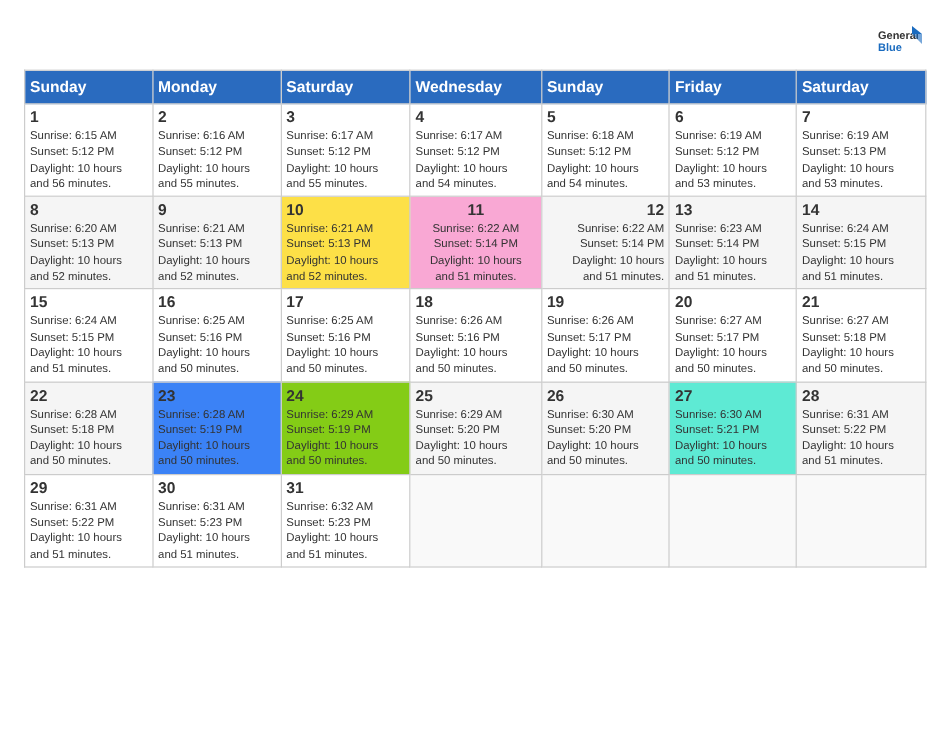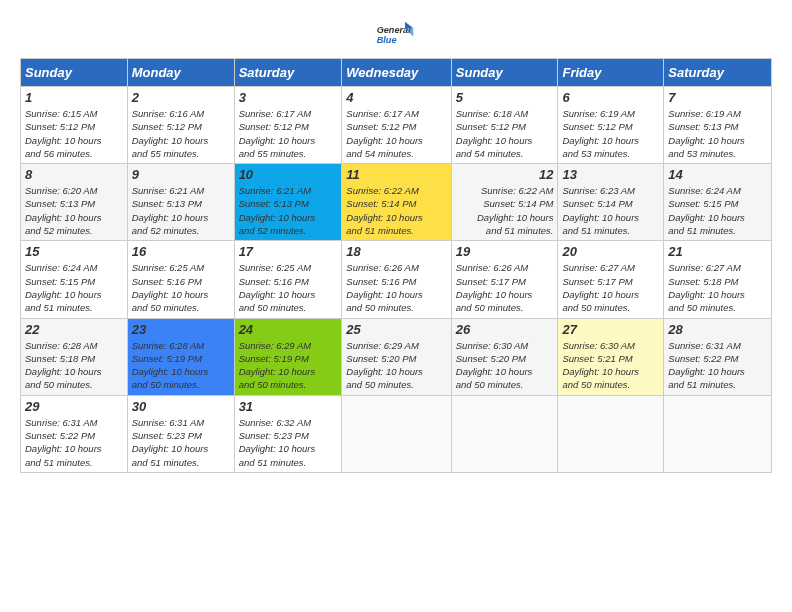--- a/index.html
+++ b/index.html
@@ -6,23 +6,22 @@
     body {
       font-family: Arial, sans-serif;
       background: #fff;
       width: 792px;
       min-height: 612px;
       padding: 20px;
     }
     .header-logo {
       display: flex;
       align-items: flex-start;
-      justify-content: center;
+      justify-content: flex-end;
       margin-bottom: 4px;
-      font-style: italic;
     }
     .logo {
       display: flex;
       align-items: center;
       font-size: 18px;
       font-weight: bold;
       color: #333;
     }
     .logo-icon {
       width: 40px;
@@ -40,21 +39,20 @@
     }
     .subtitle {
       font-size: 15px;
       color: #555;
       margin-top: 2px;
     }
     .calendar {
       width: 100%;
       border-collapse: collapse;
       margin-top: 8px;
-      font-style: italic;
     }
     .calendar thead tr th {
       background-color: #2a6bbf;
       color: #fff;
       font-size: 13px;
       font-weight: bold;
       padding: 6px 4px;
       text-align: left;
       border: 1px solid #ccc;
     }
@@ -151,25 +149,25 @@
       </tr>
       <tr style="background: rgb(245, 245, 245);">
         <td style="background: rgb(245, 245, 245);">
           <span class="day-number">8</span>
           <div class="day-info">Sunrise: 6:20 AM<br>Sunset: 5:13 PM<br>Daylight: 10 hours<br>and 52 minutes.</div>
         </td>
         <td style="background: rgb(245, 245, 245);">
           <span class="day-number">9</span>
           <div class="day-info">Sunrise: 6:21 AM<br>Sunset: 5:13 PM<br>Daylight: 10 hours<br>and 52 minutes.</div>
         </td>
-        <td style="background: #0ea5e9;">
+        <td style="background: #fde047;">
           <span class="day-number">10</span>
           <div class="day-info">Sunrise: 6:21 AM<br>Sunset: 5:13 PM<br>Daylight: 10 hours<br>and 52 minutes.</div>
         </td>
-        <td style="background: #fde047;">
+        <td style="background: #f9a8d4; text-align: center;">
           <span class="day-number">11</span>
           <div class="day-info">Sunrise: 6:22 AM<br>Sunset: 5:14 PM<br>Daylight: 10 hours<br>and 51 minutes.</div>
         </td>
         <td style="background: rgb(245, 245, 245); text-align: right;">
           <span class="day-number">12</span>
           <div class="day-info">Sunrise: 6:22 AM<br>Sunset: 5:14 PM<br>Daylight: 10 hours<br>and 51 minutes.</div>
         </td>
         <td style="background: rgb(245, 245, 245);">
           <span class="day-number">13</span>
           <div class="day-info">Sunrise: 6:23 AM<br>Sunset: 5:14 PM<br>Daylight: 10 hours<br>and 51 minutes.</div>
@@ -223,21 +221,21 @@
           <div class="day-info">Sunrise: 6:29 AM<br>Sunset: 5:19 PM<br>Daylight: 10 hours<br>and 50 minutes.</div>
         </td>
         <td style="background: rgb(245, 245, 245);">
           <span class="day-number">25</span>
           <div class="day-info">Sunrise: 6:29 AM<br>Sunset: 5:20 PM<br>Daylight: 10 hours<br>and 50 minutes.</div>
         </td>
         <td style="background: rgb(245, 245, 245);">
           <span class="day-number">26</span>
           <div class="day-info">Sunrise: 6:30 AM<br>Sunset: 5:20 PM<br>Daylight: 10 hours<br>and 50 minutes.</div>
         </td>
-        <td style="background: #fef9c3;">
+        <td style="background: #5eead4;">
           <span class="day-number">27</span>
           <div class="day-info">Sunrise: 6:30 AM<br>Sunset: 5:21 PM<br>Daylight: 10 hours<br>and 50 minutes.</div>
         </td>
         <td style="background: rgb(245, 245, 245);">
           <span class="day-number">28</span>
           <div class="day-info">Sunrise: 6:31 AM<br>Sunset: 5:22 PM<br>Daylight: 10 hours<br>and 51 minutes.</div>
         </td>
       </tr>
       <tr>
         <td>

